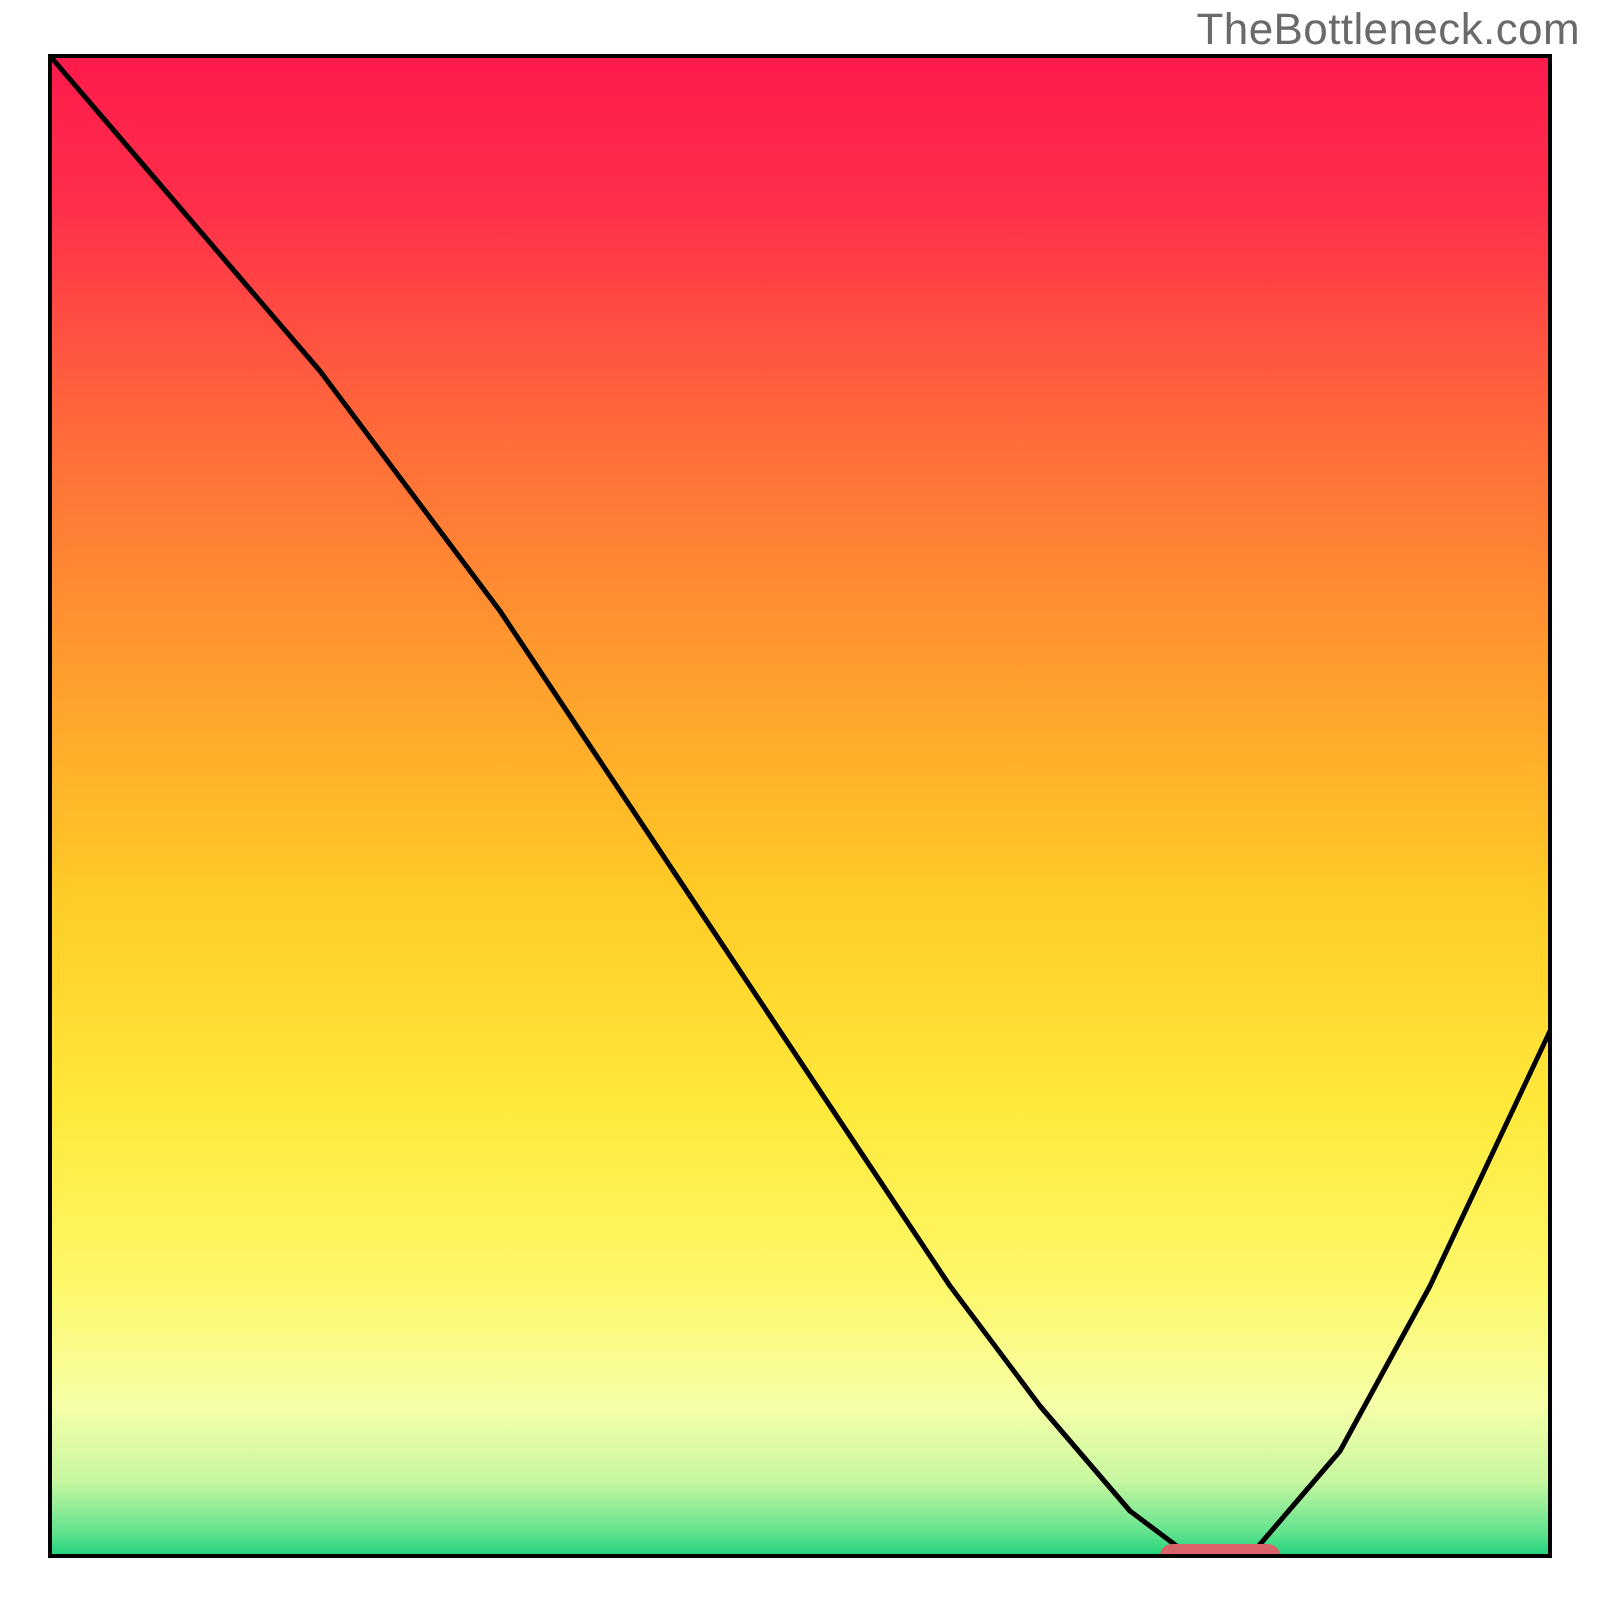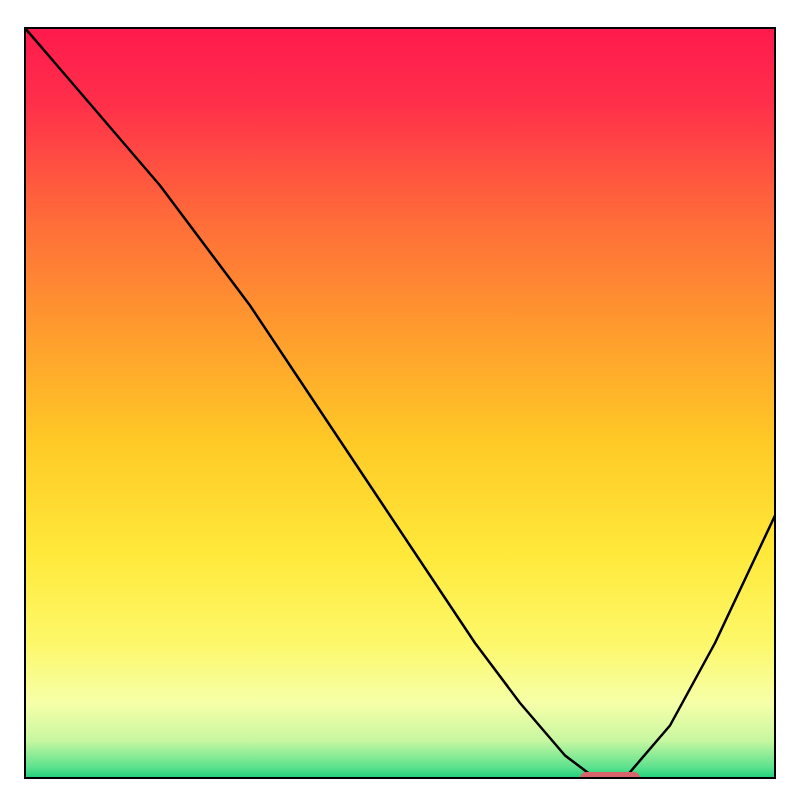--- a/index.html
+++ b/index.html
@@ -25,20 +25,21 @@
     letter-spacing: 0.2px;
   }
   svg {
     display: block;
   }
 </style>
 </head>
 <body>
 
 <div class="container">
+  <div class="watermark">TheBottleneck.com</div>
   <svg id="chart-svg" width="800" height="800" viewBox="0 0 800 800">
     <defs>
       <linearGradient id="bg-grad" x1="0" y1="0" x2="0" y2="1">
           <stop offset="0%" stop-color="#ff1a4d"></stop>
           <stop offset="10%" stop-color="#ff2f4a"></stop>
           <stop offset="25%" stop-color="#ff6a3a"></stop>
           <stop offset="40%" stop-color="#ff9a2e"></stop>
           <stop offset="55.00000000000001%" stop-color="#ffc926"></stop>
           <stop offset="70%" stop-color="#ffe93a"></stop>
           <stop offset="82%" stop-color="#fdf86a"></stop>

